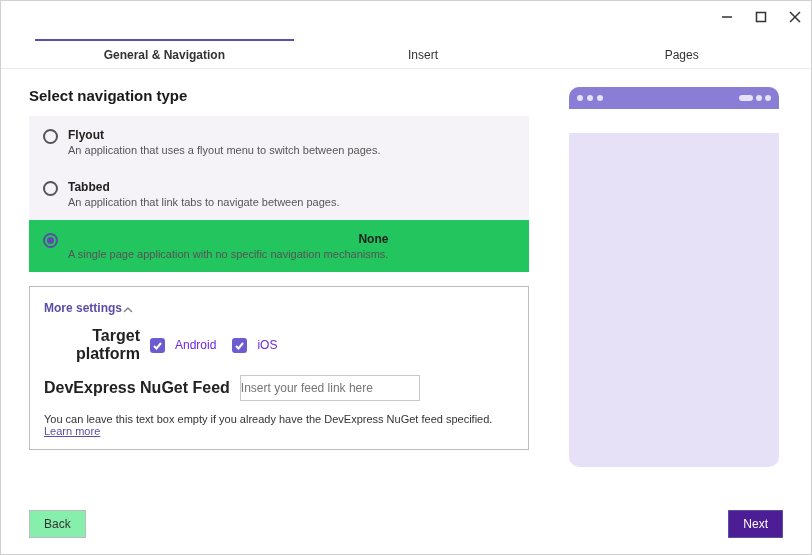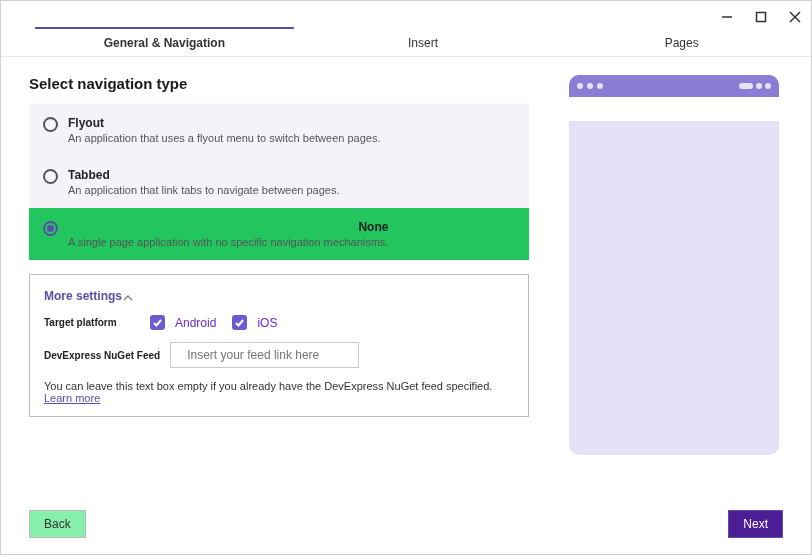--- a/index.html
+++ b/index.html
@@ -20,25 +20,25 @@
   .option.selected .radio { border-color: #5a4ea6; }
   .radio .dot { width: 7px; height: 7px; border-radius: 50%; background: #5a4ea6; display: none; }
   .option.selected .radio .dot { display: block; }
   .opt-title { font-size: 12px; font-weight: 700; color: #222; }
   .opt-desc { font-size: 11px; color: #555; margin-top: 2px; }
   .more-panel { border: 1px solid #bcbcbc; margin-top: 14px; padding: 14px 14px 12px 14px; }
   .more-header { display: flex; justify-content: flex-start; align-items: center; margin-bottom: 12px; }
   .more-title { font-size: 12px; font-weight: 700; color: #5a4ea6; }
   .chev { width: 12px; height: 12px; }
   .row { display: flex; align-items: center; gap: 10px; margin-bottom: 12px; }
-  .row-label { font-size: 10px; font-weight: 700; color: #222; }
+  .row-label { font-size: 16px; font-weight: 700; color: #222; text-align: right; }
   .row-label.tp { width: 96px;}
   .checkbox { width: 15px; height: 15px; background: #6d5bd0; border-radius: 3px; display: flex; align-items: center; justify-content: center; cursor: pointer; }
   .check-lbl { font-size: 12px; color: #6d28d9; }
-  .feed-input { flex: 0 0 180px; height: 26px; border: 1px solid #c9c9c9; padding: 0 16px; font-size: 12px; color: #999; }
+  .feed-input { flex: 0 0 180px; height: 26px; border: 1px solid #c9c9c9; padding: 0 0; font-size: 12px; color: #999; }
   .hint { font-size: 11px; color: #333; }
   .hint a { color: #5a4ea6; text-decoration: underline; cursor: pointer; }
   .preview-phone { width: 210px; height: 380px; background: #e6e1f7; border-radius: 10px; position: relative; }
   .phone-bar { height: 22px; background: #8a7dd6; border-radius: 10px 10px 0 0; display: flex; align-items: center; justify-content: space-between; padding: 0 8px; }
   .bar-dots-l { display: flex; gap: 4px; }
   .bar-dots-l .d { width: 6px; height: 6px; background: #e6e1f7; border-radius: 50%; }
   .bar-dots-r { display: flex; gap: 3px; align-items: center; }
   .bar-dots-r .d { width: 6px; height: 6px; background: #e6e1f7; border-radius: 50%; }
   .bar-dots-r .pill { width: 14px; height: 6px; background: #e6e1f7; border-radius: 3px; }
   .phone-sub { height: 24px; background: #fff; border-bottom: 0; }
@@ -62,21 +62,21 @@
       </svg>
   </div>
   <div class="win-ctrl">
     <svg width="12" height="12">
         <line x1="1" y1="1" x2="11" y2="11" stroke="#333" stroke-width="1.5"></line>
         <line x1="11" y1="1" x2="1" y2="11" stroke="#333" stroke-width="1.5"></line>
       </svg>
   </div>
 </div>
 
-<div class="tabs" style="margin-top:28px;padding-left:34px;">
+<div class="tabs" style="margin-top:40px;padding-left:34px;">
   <div class="tab active">General &amp; Navigation</div>
   <div class="tab">Insert</div>
   <div class="tab">Pages</div>
 </div>
 
 <div class="content">
   <div class="left-col">
     <h2>Select navigation type</h2>
 
     <div class="options">

